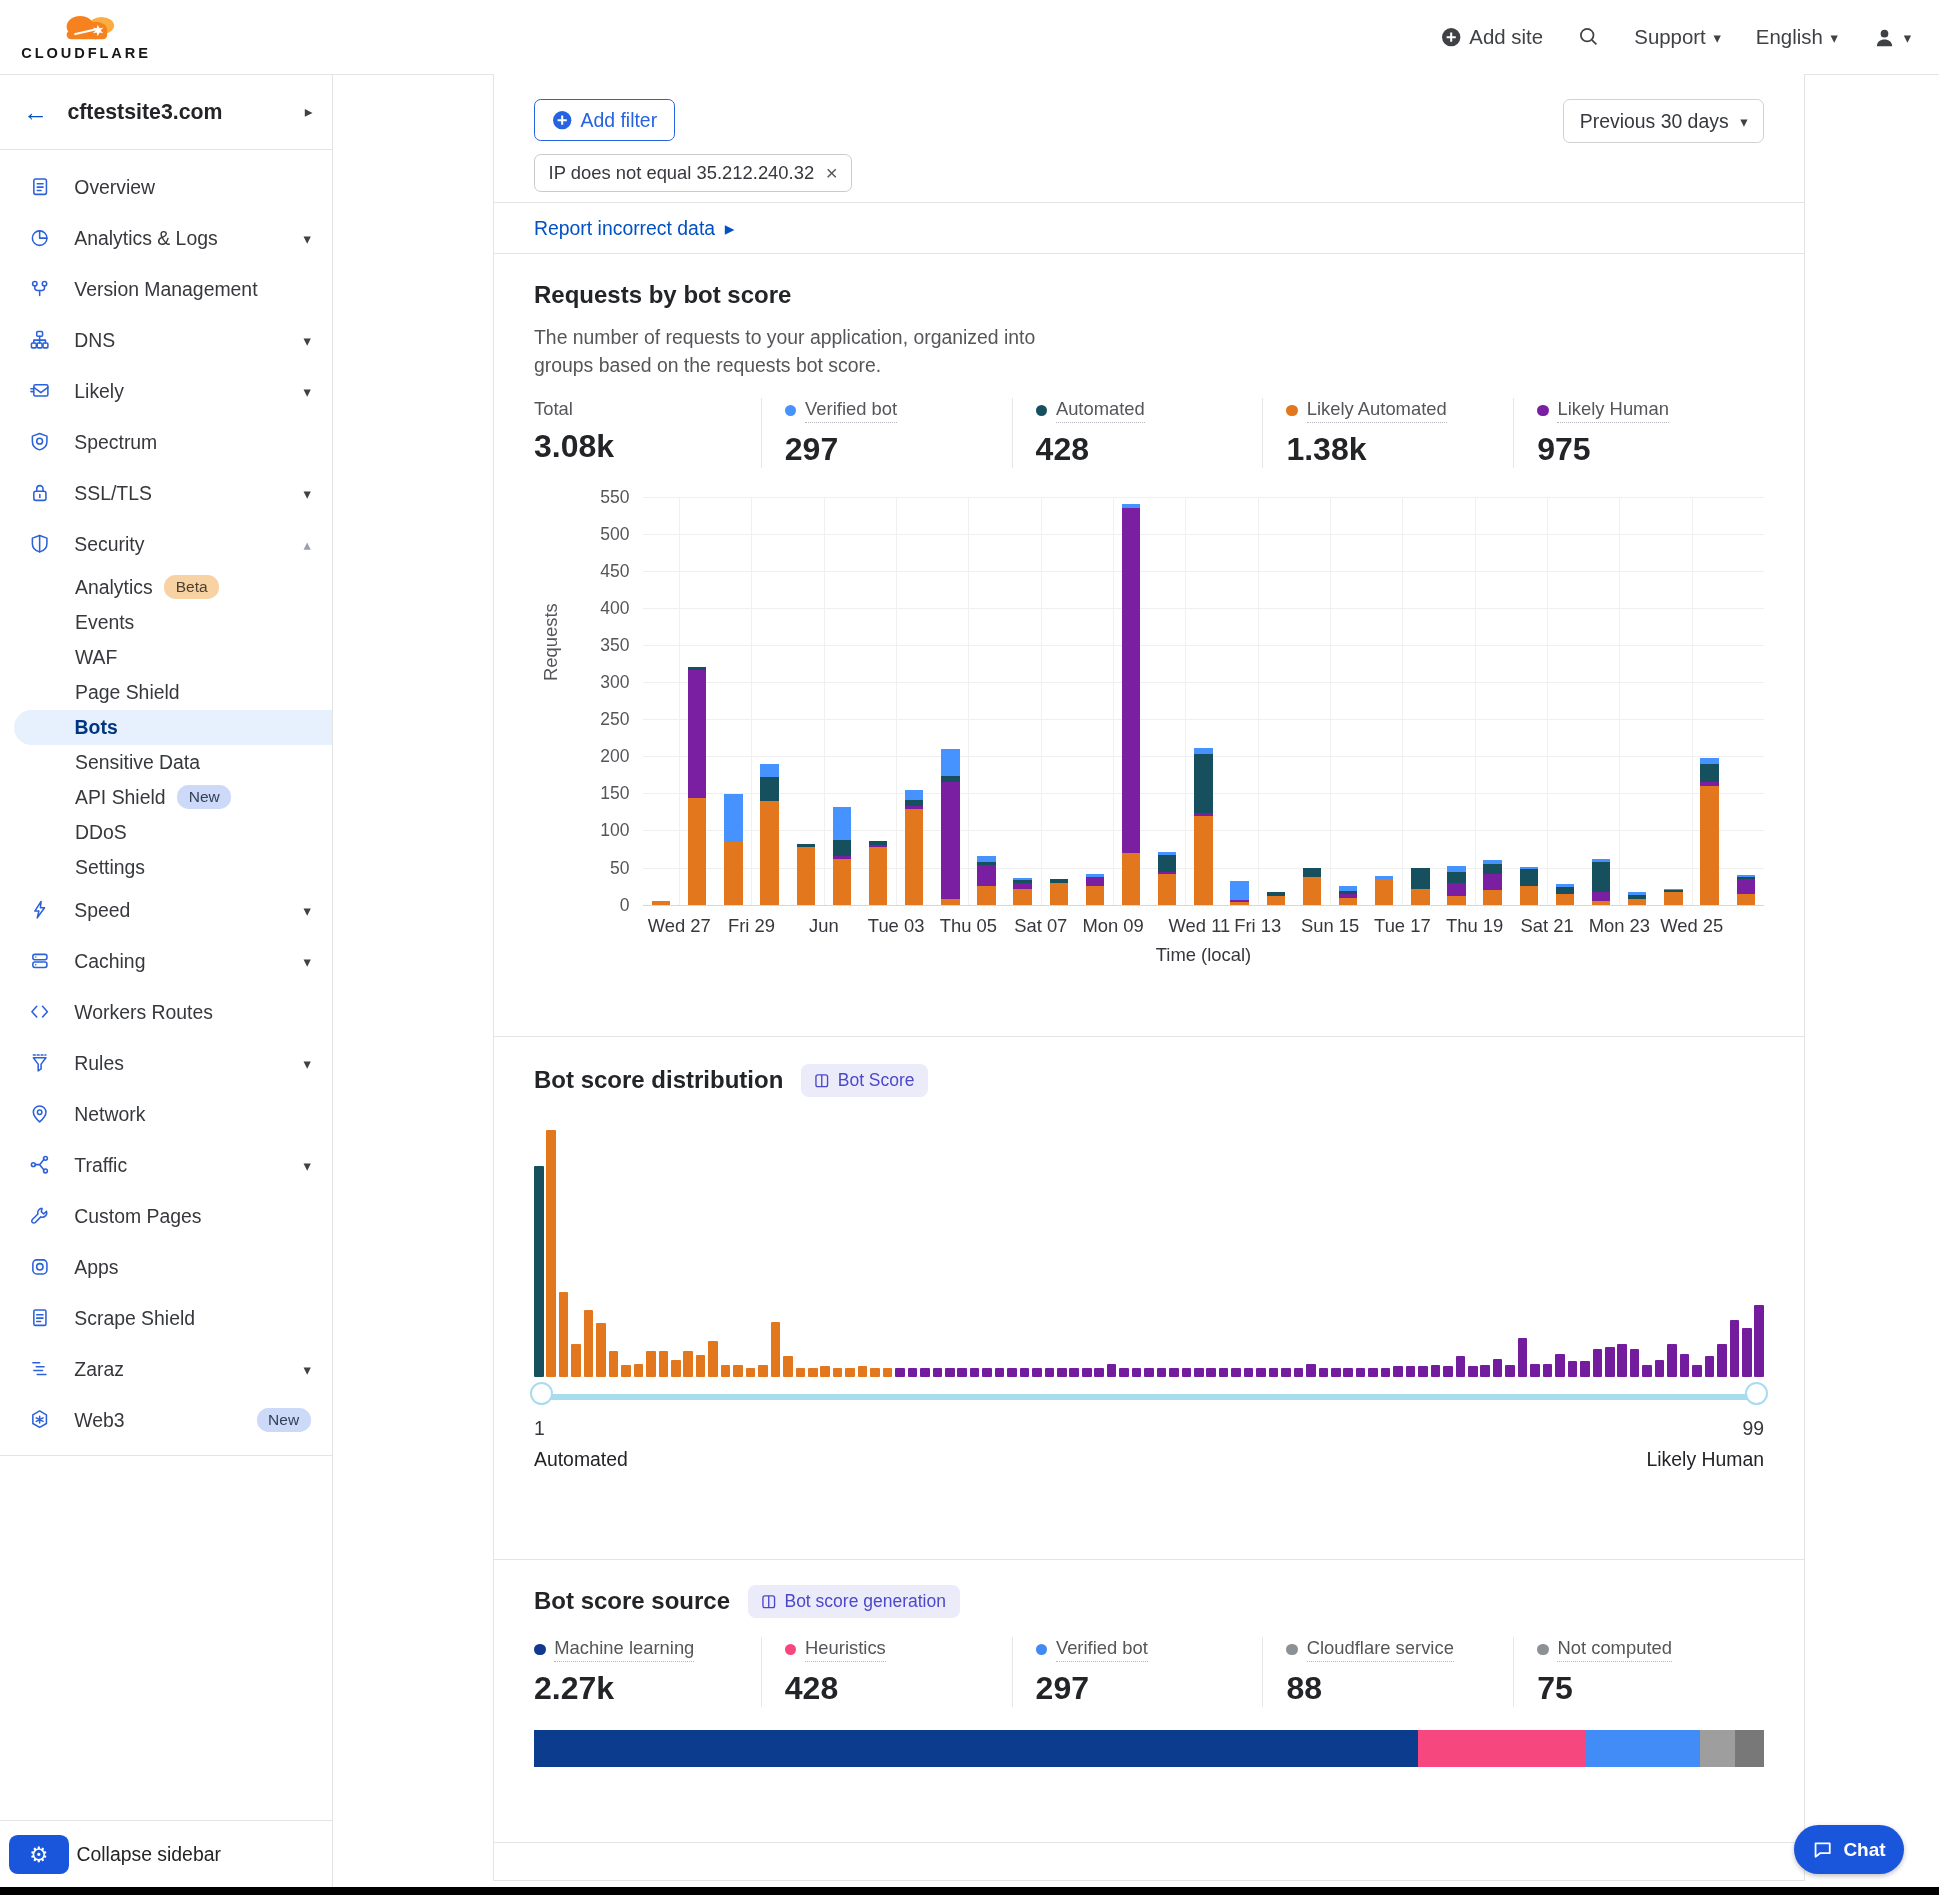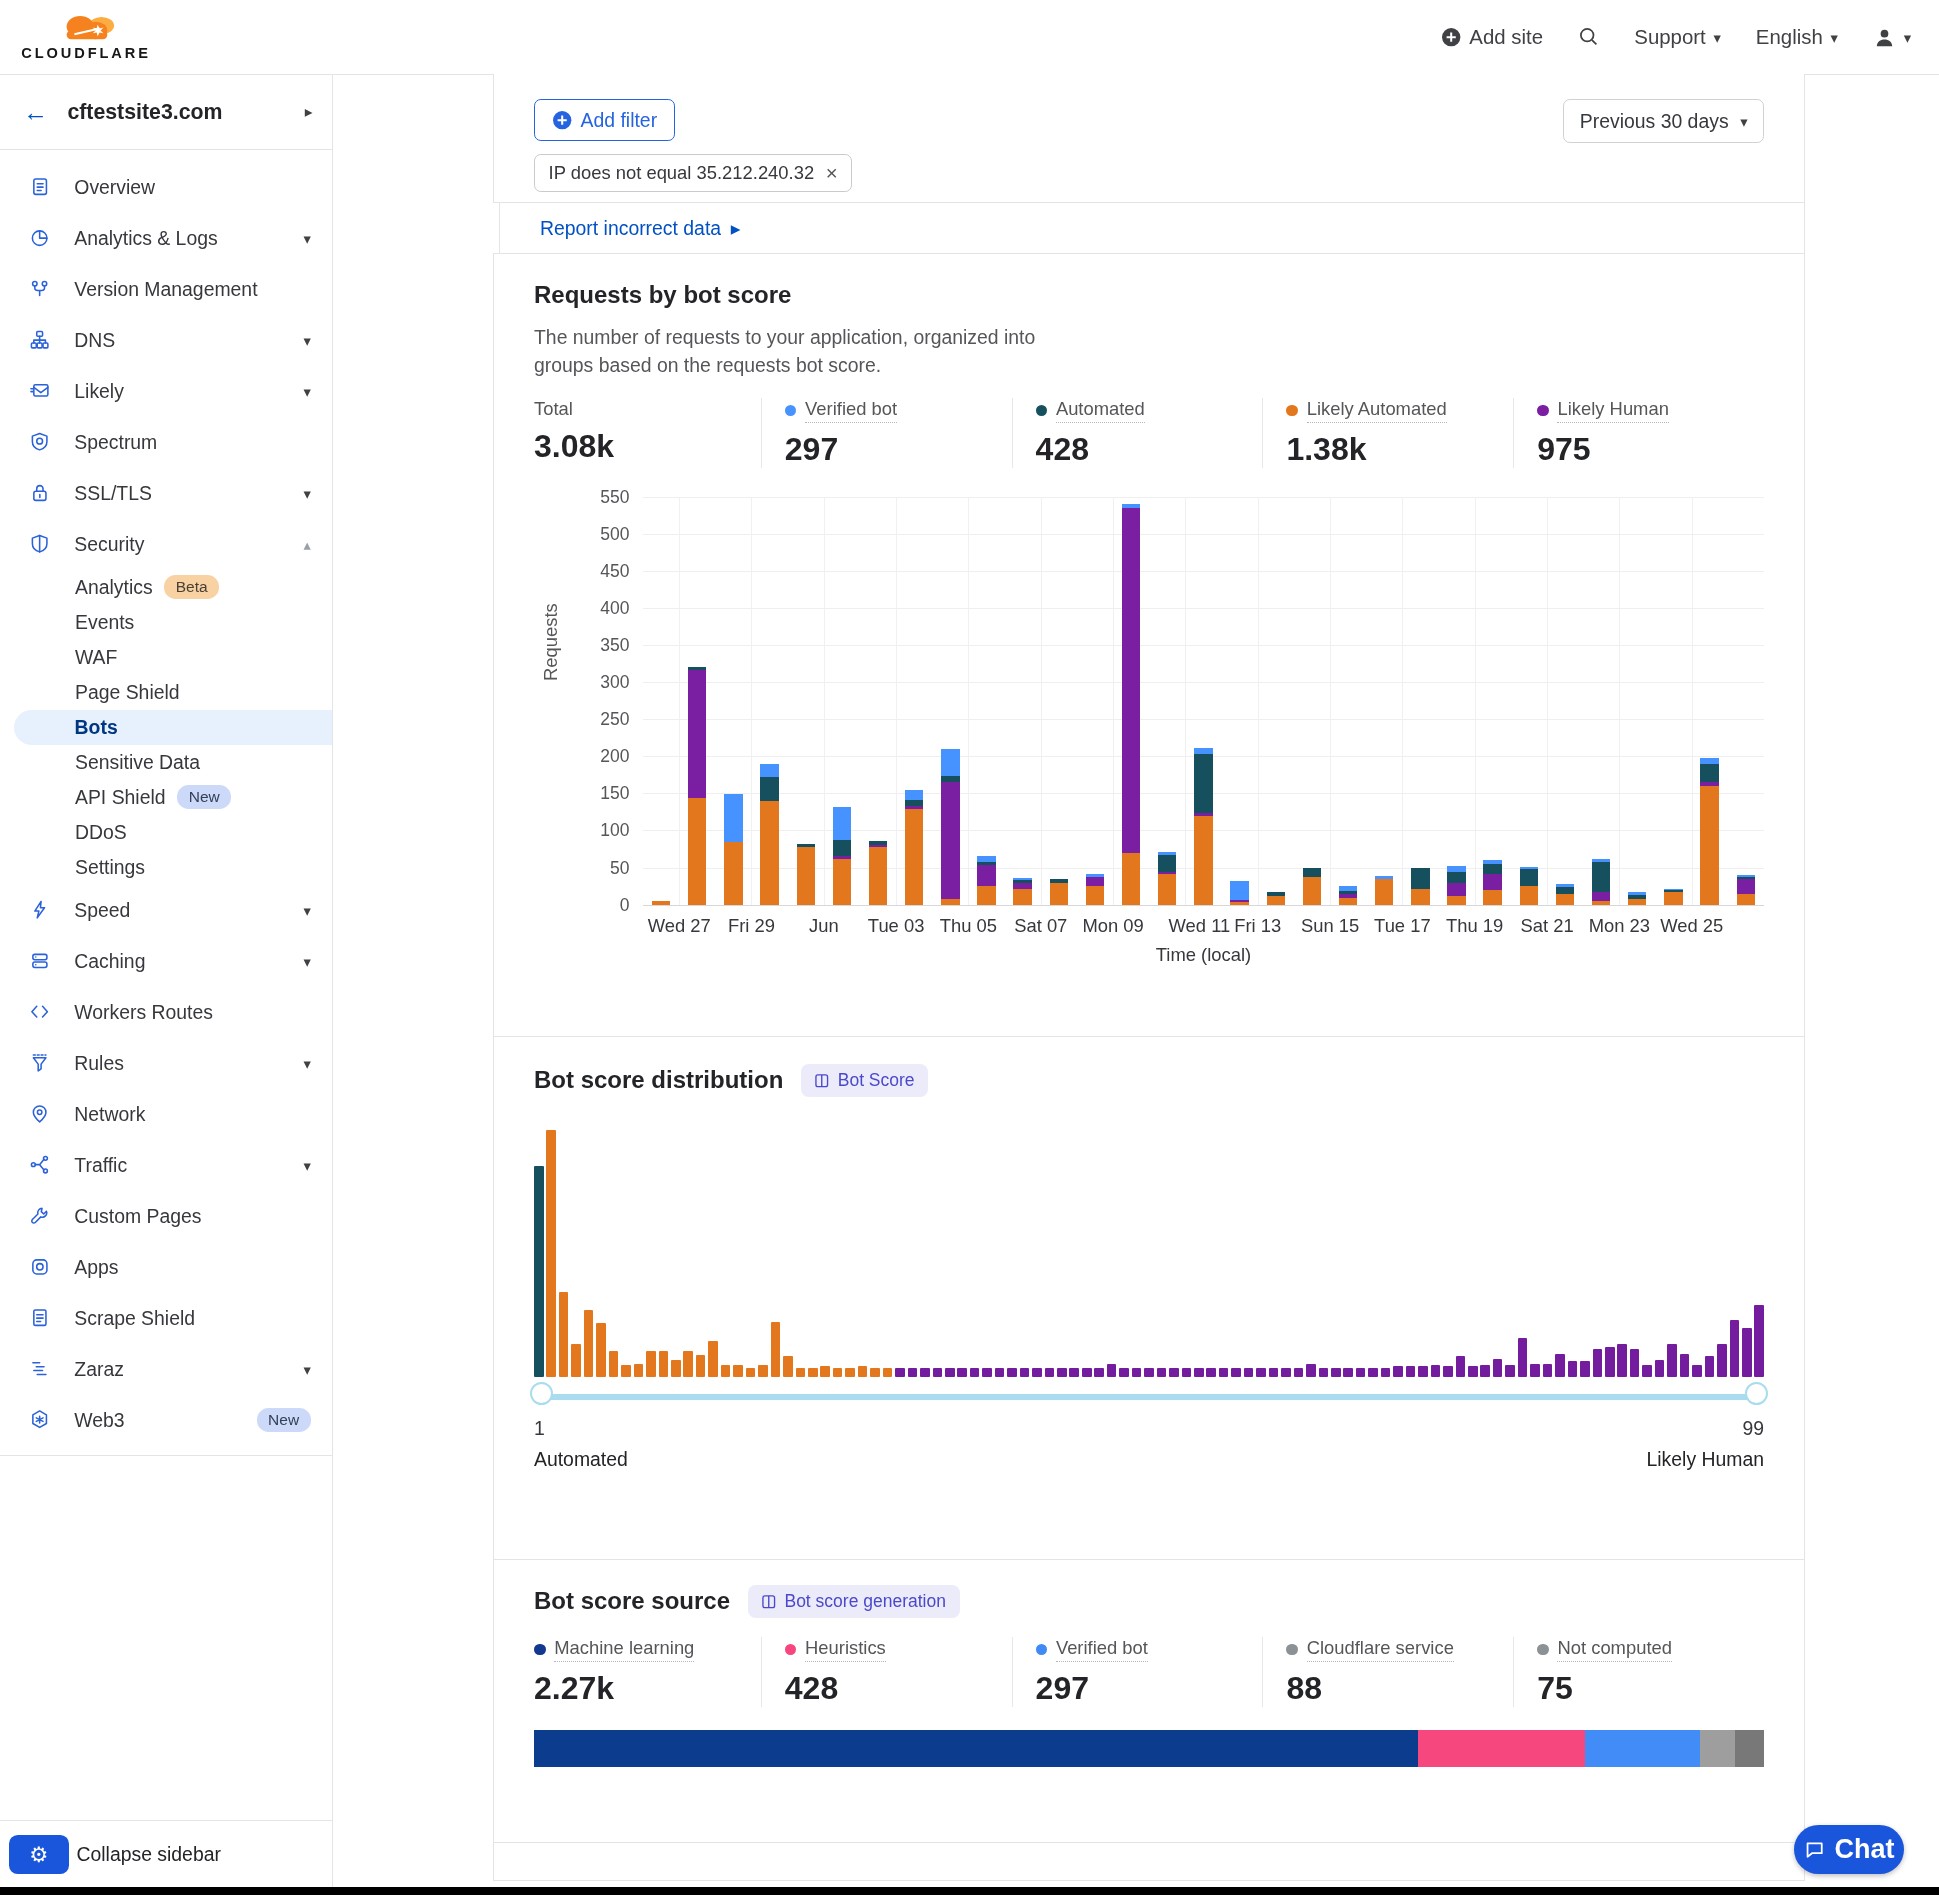--- a/index.html
+++ b/index.html
@@ -38,21 +38,21 @@
   .cards { margin-left:160px; width:1312px; }
   .card { border:1px solid #e4e4e7; margin-top:-1px; background:#fff; }
   .card.first { border-top:none; }
 
   
   .filter-card { padding:25px 40px 23px; position:relative; height:129px; }
   .addfilter-btn { display:inline-flex; align-items:center; gap:8.7px; border:1.5px solid #2563e0; color:#2563e0; border-radius:6.8px; padding:8.7px 16.5px; font-size:19.4px; cursor:pointer; background:#fff; }
   .chip { margin-top:12.6px; display:inline-flex; align-items:center; gap:11.6px; border:1px solid #c9cace; border-radius:6.8px; padding:6.8px 13.6px; font-size:18.4px; color:#36383d; }
   .chip .x { font-size:20.4px; color:#55565a; cursor:pointer; line-height:1; }
   .range-btn { position:absolute; right:40px; top:25px; display:inline-flex; align-items:center; gap:11.6px; border:1px solid #d0d0d5; border-radius:6.8px; padding:9.7px 15.5px; font-size:19.4px; color:#36383d; cursor:pointer; background:#fff; }
-  .report-row { height:52px; display:flex; align-items:center; padding:0 40px;margin-left:6px; }
+  .report-row { height:52px; display:flex; align-items:center; padding:0 40px; }
   .report-link { color:#0051c3; font-size:19.4px; cursor:pointer; display:flex; align-items:center; gap:9.7px; }
 
   
   .req-card { padding:27px 40px 0; height:784px; }
   .card-title { font-size:24px; font-weight:bold; color:#232427; }
   .card-desc { margin-top:13.6px; font-size:19.4px; color:#55565a; line-height:1.45; max-width:514px; }
   .stats-row { margin-top:19.4px; display:flex; }
   .stat { flex:1; padding-right:15.5px; border-right:1px solid #e7e7ea; padding-left:23px; }
   .stat:first-child { padding-left:0; }
   .stat:last-child { border-right:none; }
@@ -88,21 +88,21 @@
   .slider-nums { display:flex; justify-content:space-between; font-size:19.4px; color:#36383d; margin-top:3.9px; }
   .slider-names { display:flex; justify-content:space-between; font-size:19.4px; color:#232427; margin-top:7.8px; }
 
   
   .src-card { padding:25px 40px 0; height:284px; }
   .segbar { margin-top:23px; height:37px; display:flex; width:100%; }
   .seg { height:100%; }
 
   .empty-card { height:39px; }
 
-  .chat-btn { position:absolute; right:36px; bottom:13.6px; width:110px; height:49px; border-radius:25px; background:#1a56db; color:#fff; display:flex; align-items:center; justify-content:center; gap:9.7px; font-size:27px; font-weight:bold; cursor:pointer; box-shadow:0 1.9px 5.8px rgba(0,0,0,.25); }
+  .chat-btn { position:absolute; right:36px; bottom:13.6px; width:110px; height:49px; border-radius:25px; background:#1a56db; color:#fff; display:flex; align-items:center; justify-content:center; gap:9.7px; font-size:19px; font-weight:bold; cursor:pointer; box-shadow:0 1.9px 5.8px rgba(0,0,0,.25); }
   .bottom-strip { position:absolute; left:0; right:0; bottom:0; height:7.8px; background:#000; }
   svg.sicon { width:100%; height:100%; stroke:currentColor; fill:none; stroke-width:1.6; stroke-linecap:round; stroke-linejoin:round; }
 </style>
 </head>
 <body>
 
 <div class="topbar">
   <div class="brand">
     <svg width="62" height="31" viewBox="0 0 64 32">
       <ellipse cx="48" cy="13" rx="13" ry="9" fill="#fbad41"></ellipse>

